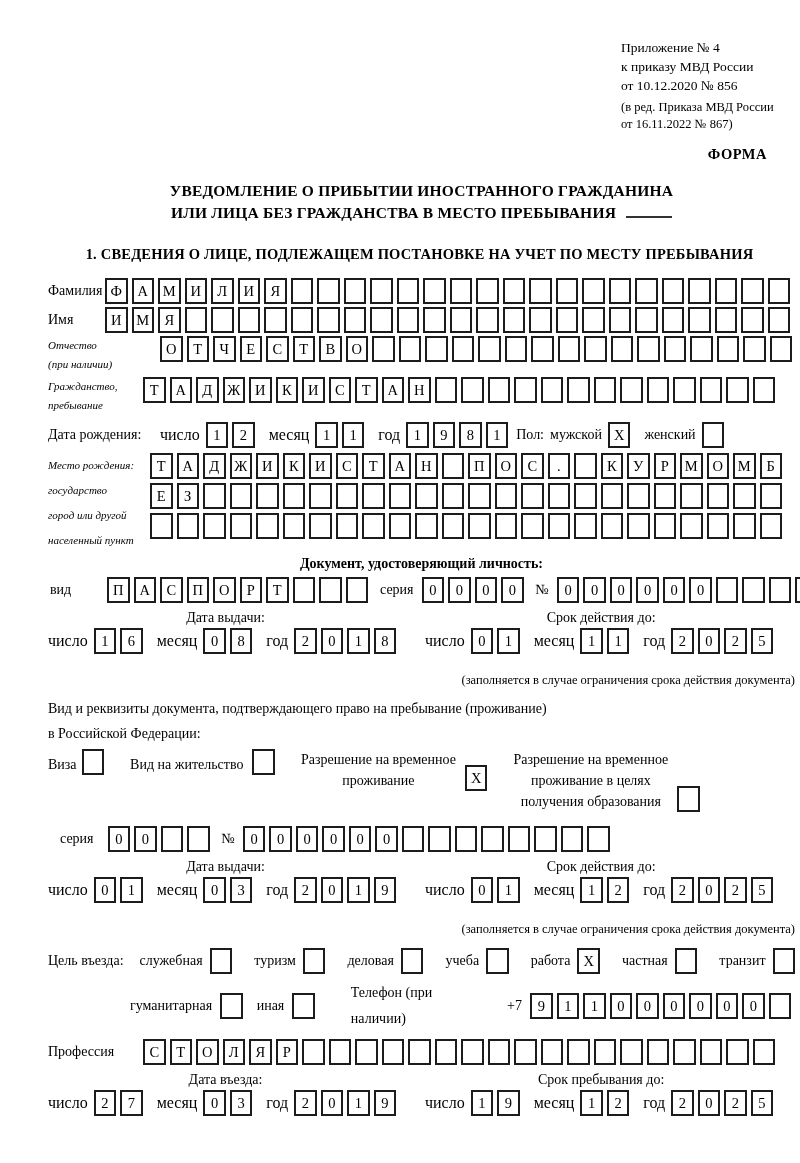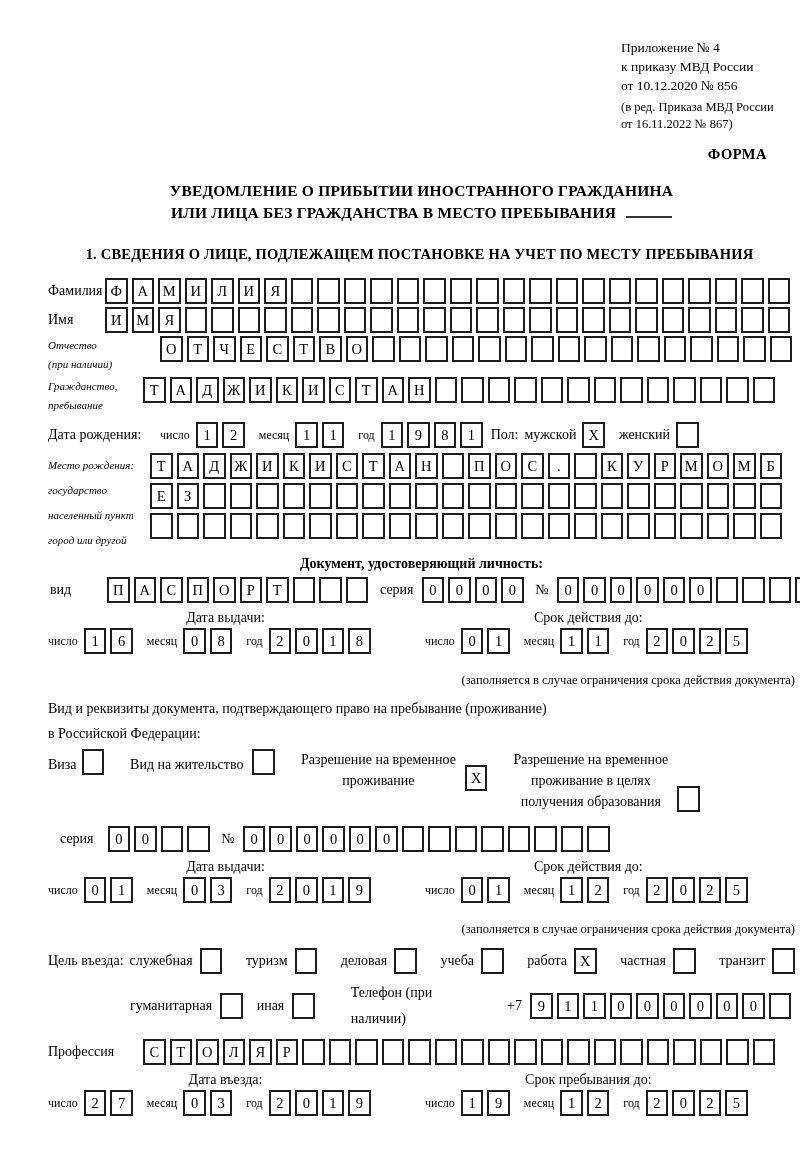--- a/index.html
+++ b/index.html
@@ -28,21 +28,21 @@
   .lbl-lines{flex:none;font-size:11px;line-height:19px;font-style:italic;}
   .w57{width:57px;} .w95{width:95px;} .w112{width:112px;} .w102{width:102px;}
   .cells{display:flex;flex-wrap:nowrap;flex:none;}
   .cell{flex:none;width:22.5px;height:26px;border:2px solid #1c1c1c;box-sizing:border-box;
         margin-right:4px;display:flex;align-items:center;justify-content:center;
         font-size:14.5px;background:#fff;}
   .midword{font-size:14px;line-height:26px;margin:0 8px;flex:none;}
 
   .inline-row{display:flex;align-items:flex-start;margin-bottom:3px;}
   .dategrp{display:flex;align-items:center;}
-  .date-word{font-size:12px;line-height:26px;margin-right:6px;}
+  .date-word{font-size:16px;line-height:26px;margin-right:6px;}
   .dategrp .cells{margin-right:10px;}
   .dategrp .cells:last-child{margin-right:0;}
 
   .sex-part{display:flex;align-items:center;margin-left:4px;}
   .sex-part .slbl{font-size:14px;line-height:26px;margin-right:6px;}
   .sex-part .cell{margin-right:0;}
   .sex-part .gap{width:14px;}
 
   .twocol{display:flex;align-items:flex-start;}
   .birthplace{margin-top:5px;}
@@ -63,21 +63,21 @@
   .res-opts .opt{display:flex;align-items:flex-end;}
   .res-opts .opt-lines{font-size:14px;line-height:21px;text-align:center;}
   .res-opts .opt .cell{margin-left:9px;margin-right:0;}
   .res-opts .opt:nth-child(1) .cell{margin-left:5px;}
   .res-opts .opt{margin-right:26px;}
   .res-opts .opt:last-child{margin-right:0;}
 
   .serial-row{margin-top:14px;display:flex;align-items:flex-start;}
   .serial-row .lead{font-size:14px;line-height:26px;margin:0 14px 0 12px;}
 
-  .purpose-row{display:flex;align-items:flex-end;margin-top:11px;justify-content:space-between;}
+  .purpose-row{display:flex;align-items:flex-end;margin-top:11px;justify-content:space-between;gap:10px;}
   .purpose-row .plabel{font-size:14px;line-height:26px;flex:none;}
   .popts{display:flex;align-items:center;flex:1;justify-content:space-between;margin-left:6px;}
   .popts .opt{display:flex;align-items:center;}
   .popts .opt-lines{font-size:14px;line-height:26px;}
   .popts .opt .cell{margin-left:7px;margin-right:0;}
 
   .purpose-row2{display:flex;align-items:center;margin-top:6px;margin-left:82px;}
   .purpose-row2 .popts2{display:flex;align-items:center;}
   .purpose-row2 .popts2 .opt{display:flex;align-items:center;margin-right:14px;}
   .purpose-row2 .popts2 .opt-lines{font-size:14px;line-height:26px;}
@@ -274,22 +274,22 @@
           <span class="gap"></span>
           <span class="slbl">женский</span>
           <span class="cell"></span>
         </span>
       </div>
 
       <div class="twocol birthplace">
         <span class="lbl-lines w102" style="line-height:25px;">
             <div class="line">Место рождения:</div>
             <div class="line">государство</div>
+            <div class="line">город или другой</div>
             <div class="line">населенный пункт</div>
-            <div class="line">город или другой</div>
           </span>
         <span class="cellcol">
           <span class="cells">
               <span class="cell">Т</span>
               <span class="cell">А</span>
               <span class="cell">Д</span>
               <span class="cell">Ж</span>
               <span class="cell">И</span>
               <span class="cell">К</span>
               <span class="cell">И</span>

